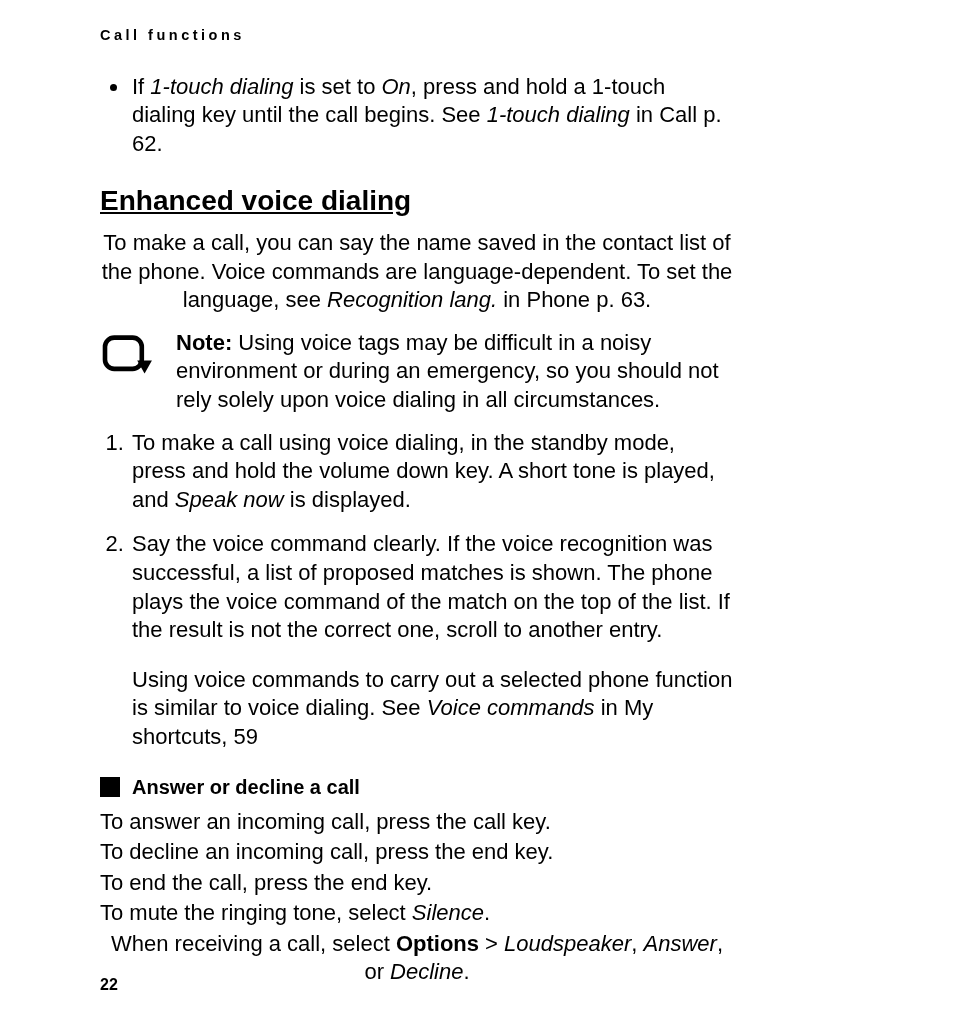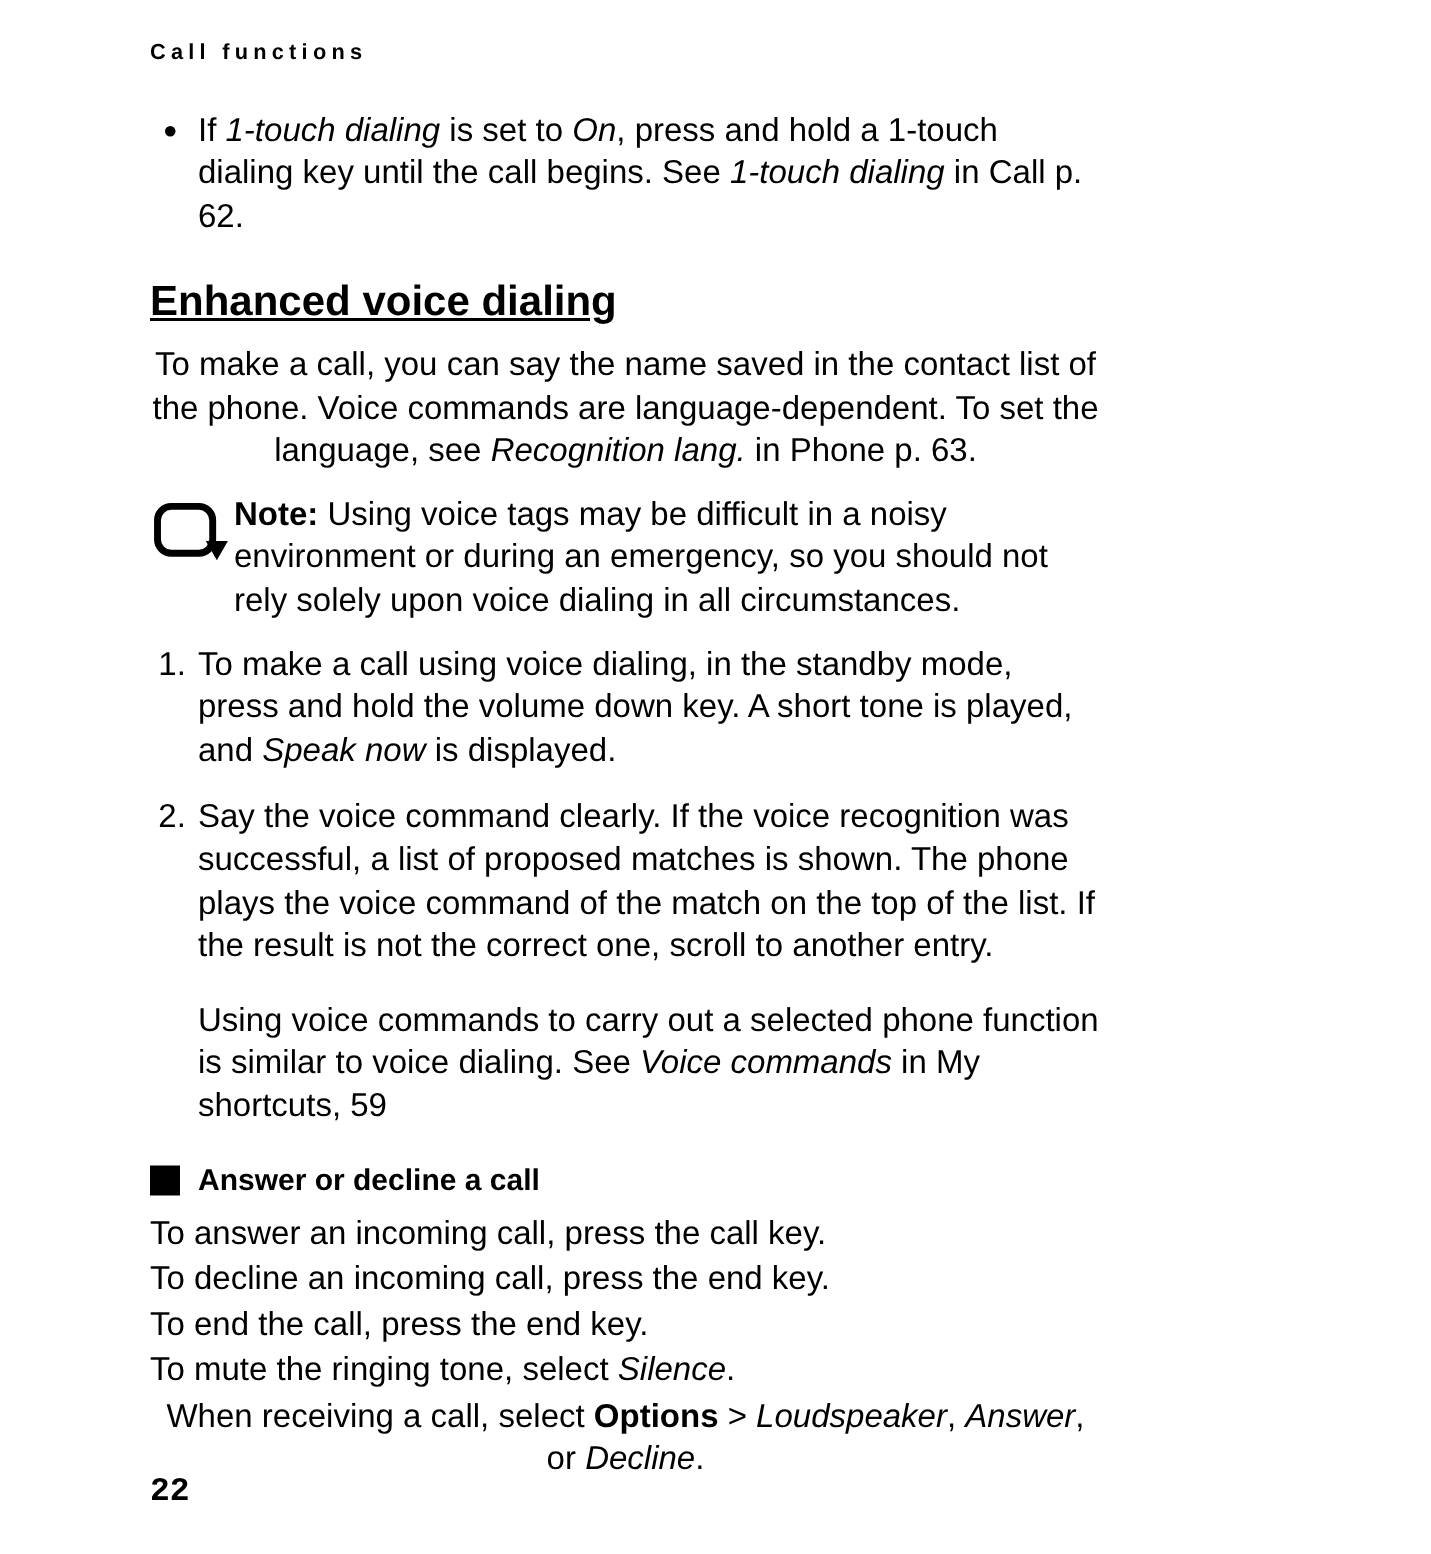--- a/index.html
+++ b/index.html
@@ -39,20 +39,21 @@
     font-weight: 600;
     text-decoration: underline;
     margin: 6px 0 10px 0;
   }
   .para {
     margin: 0 0 14px 0;
     text-align: center;
   }
   .note-block {
     display: flex;
+    gap: 20px;
     margin: 8px 0 14px 0;
     align-items: flex-start;
   }
   .note-icon {
     width: 56px;
     flex: 0 0 56px;
     padding-top: 4px;
   }
   ol.numbered {
     list-style: decimal;
@@ -76,25 +77,24 @@
   }
   .h1-square {
     width: 20px;
     height: 20px;
     background: #000;
     display: inline-block;
   }
   .tight p { margin: 0 0 2px 0; }
   .page-num {
     position: absolute;
-    bottom: 26px;
+    bottom: 40px;
     left: 100px;
     font-weight: 700;
-    font-size: 22px;
-    font-family: Liberation Mono, monospace;
+    font-size: 16px;
   }
 </style>
 </head>
 <body>
 
 <div class="page">
 
   <div class="running-head">Call functions</div>
 
   <ul class="bullet">

